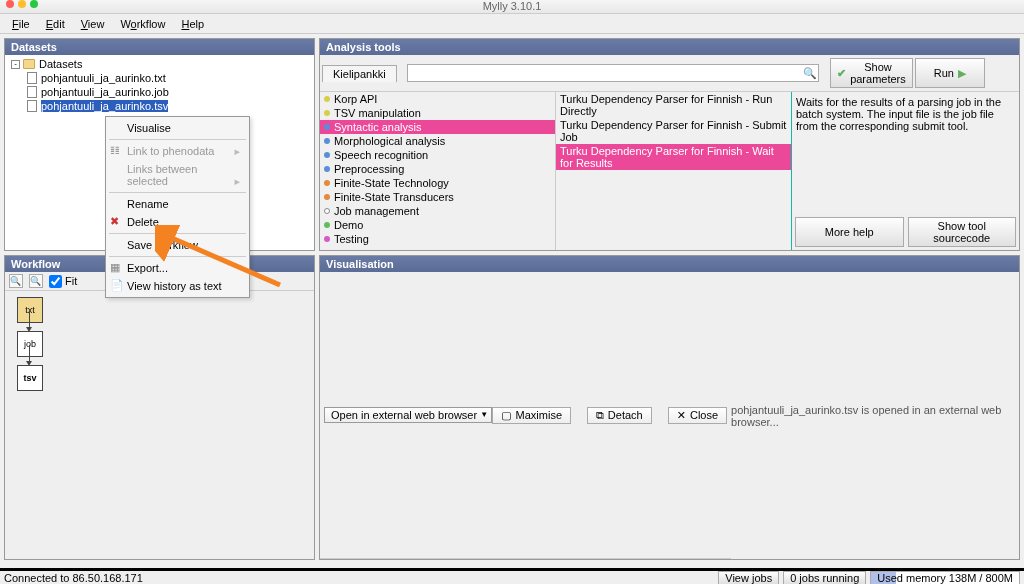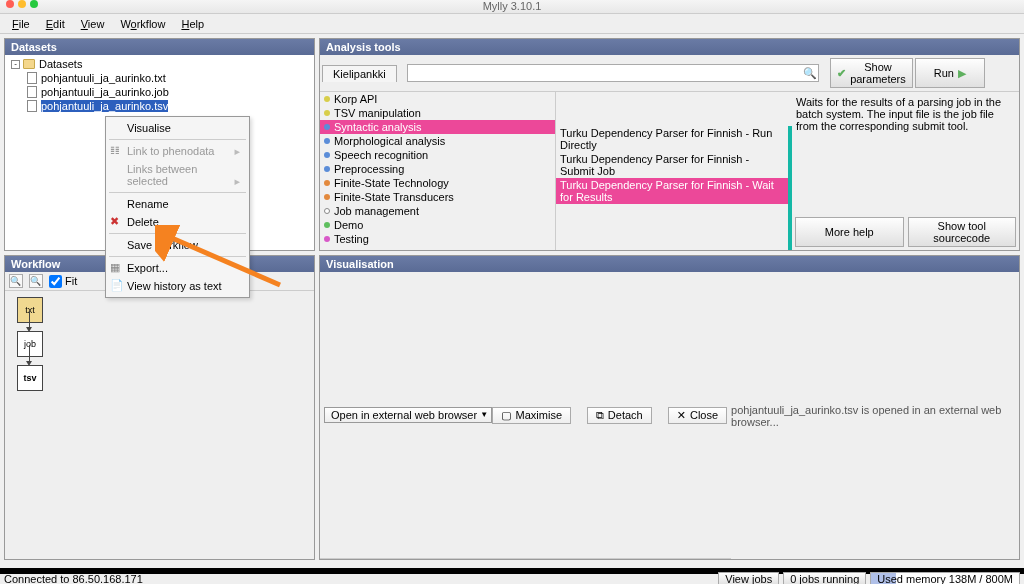--- a/index.html
+++ b/index.html
@@ -326,23 +326,22 @@
     }
 
     .category-list {
       width: 236px;
       border-right: 1px solid #ccc;
       overflow: auto;
     }
 
     .tool-list {
       width: 236px;
-      border-right: 4px solid #14b8a6;
+      border-right: 1px solid #14b8a6;
       overflow: auto;
-      margin-top: 34px;
     }
 
     .cat-item, .tool-item {
       padding: 1px 4px;
       display: flex;
       align-items: center;
       gap: 4px;
     }
 
     .cat-dot {
@@ -447,21 +446,21 @@
     }
 
     
     .statusbar {
       position: absolute;
       bottom: 0;
       left: 0;
       right: 0;
       height: 16px;
       background: #efefef;
-      border-top: 6px solid #000000;
+      border-top: 3px solid #000000;
       display: flex;
       align-items: center;
       padding: 0 4px;
       font-size: 11px;
     }
 
     .status-spacer {
       flex: 1;
     }
 

